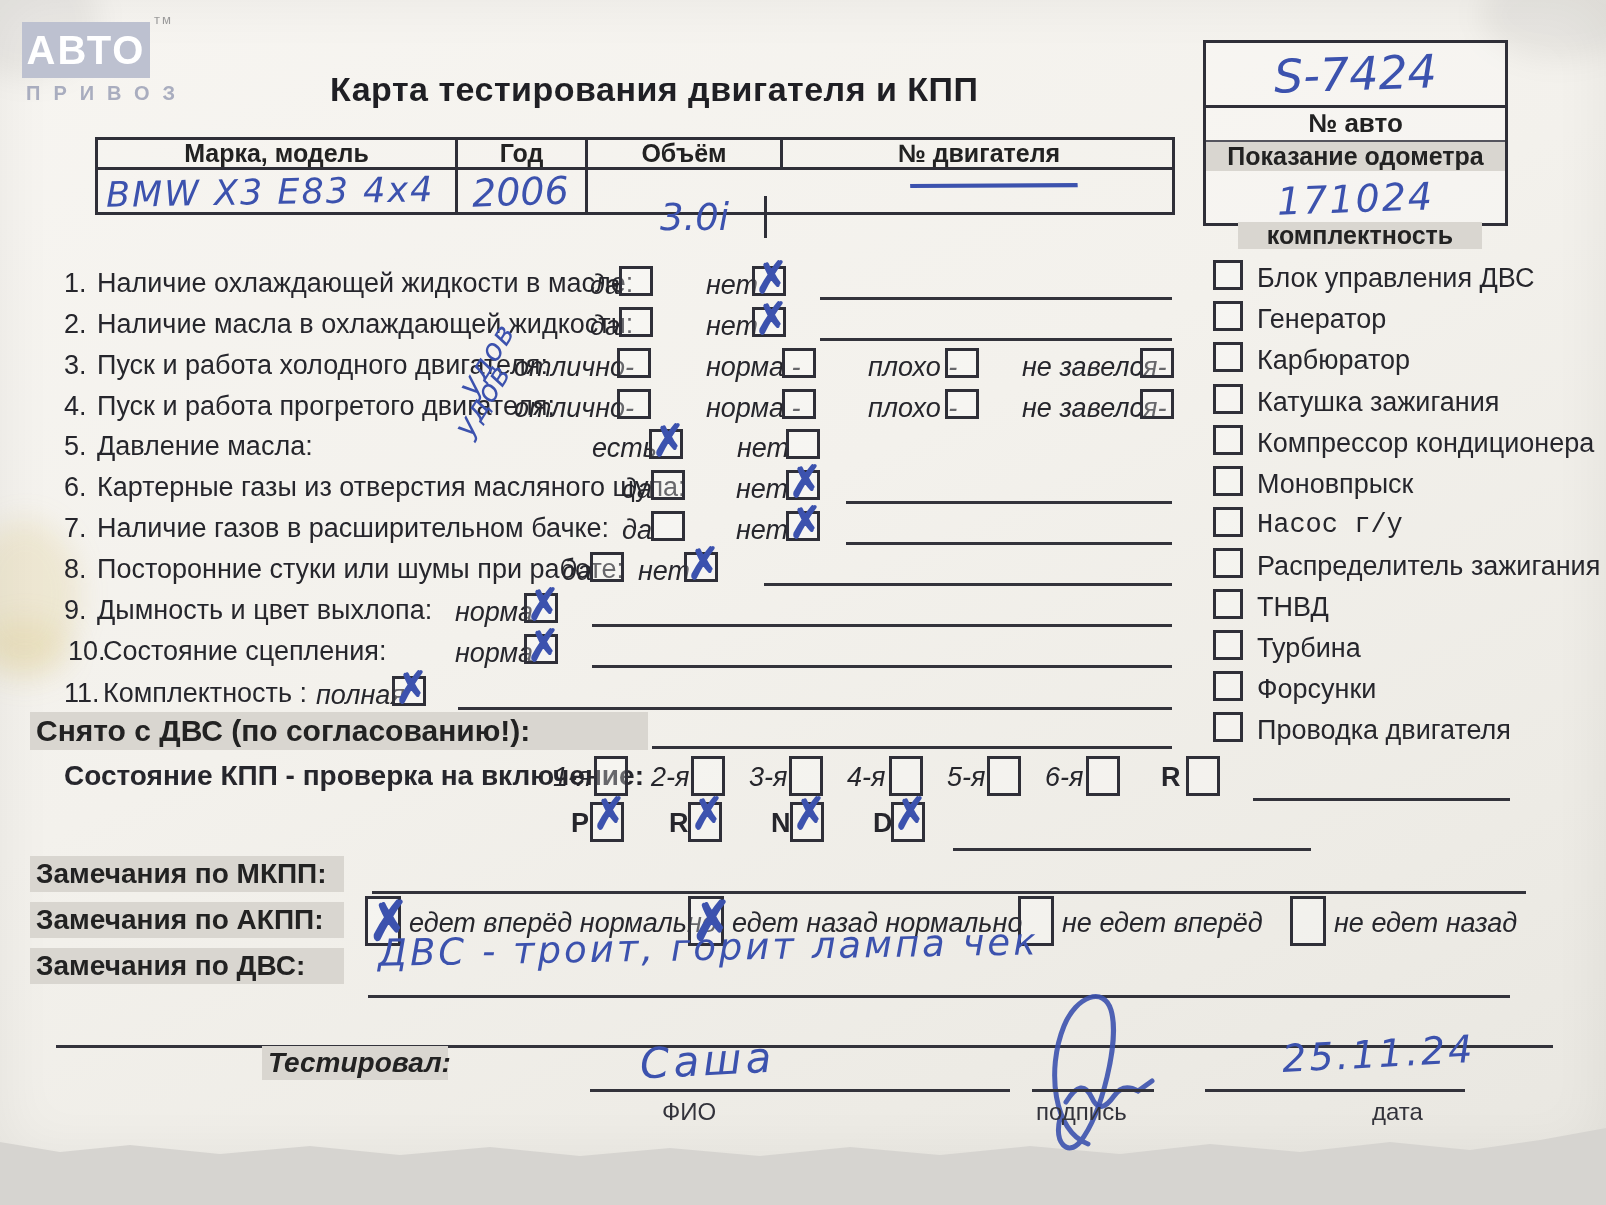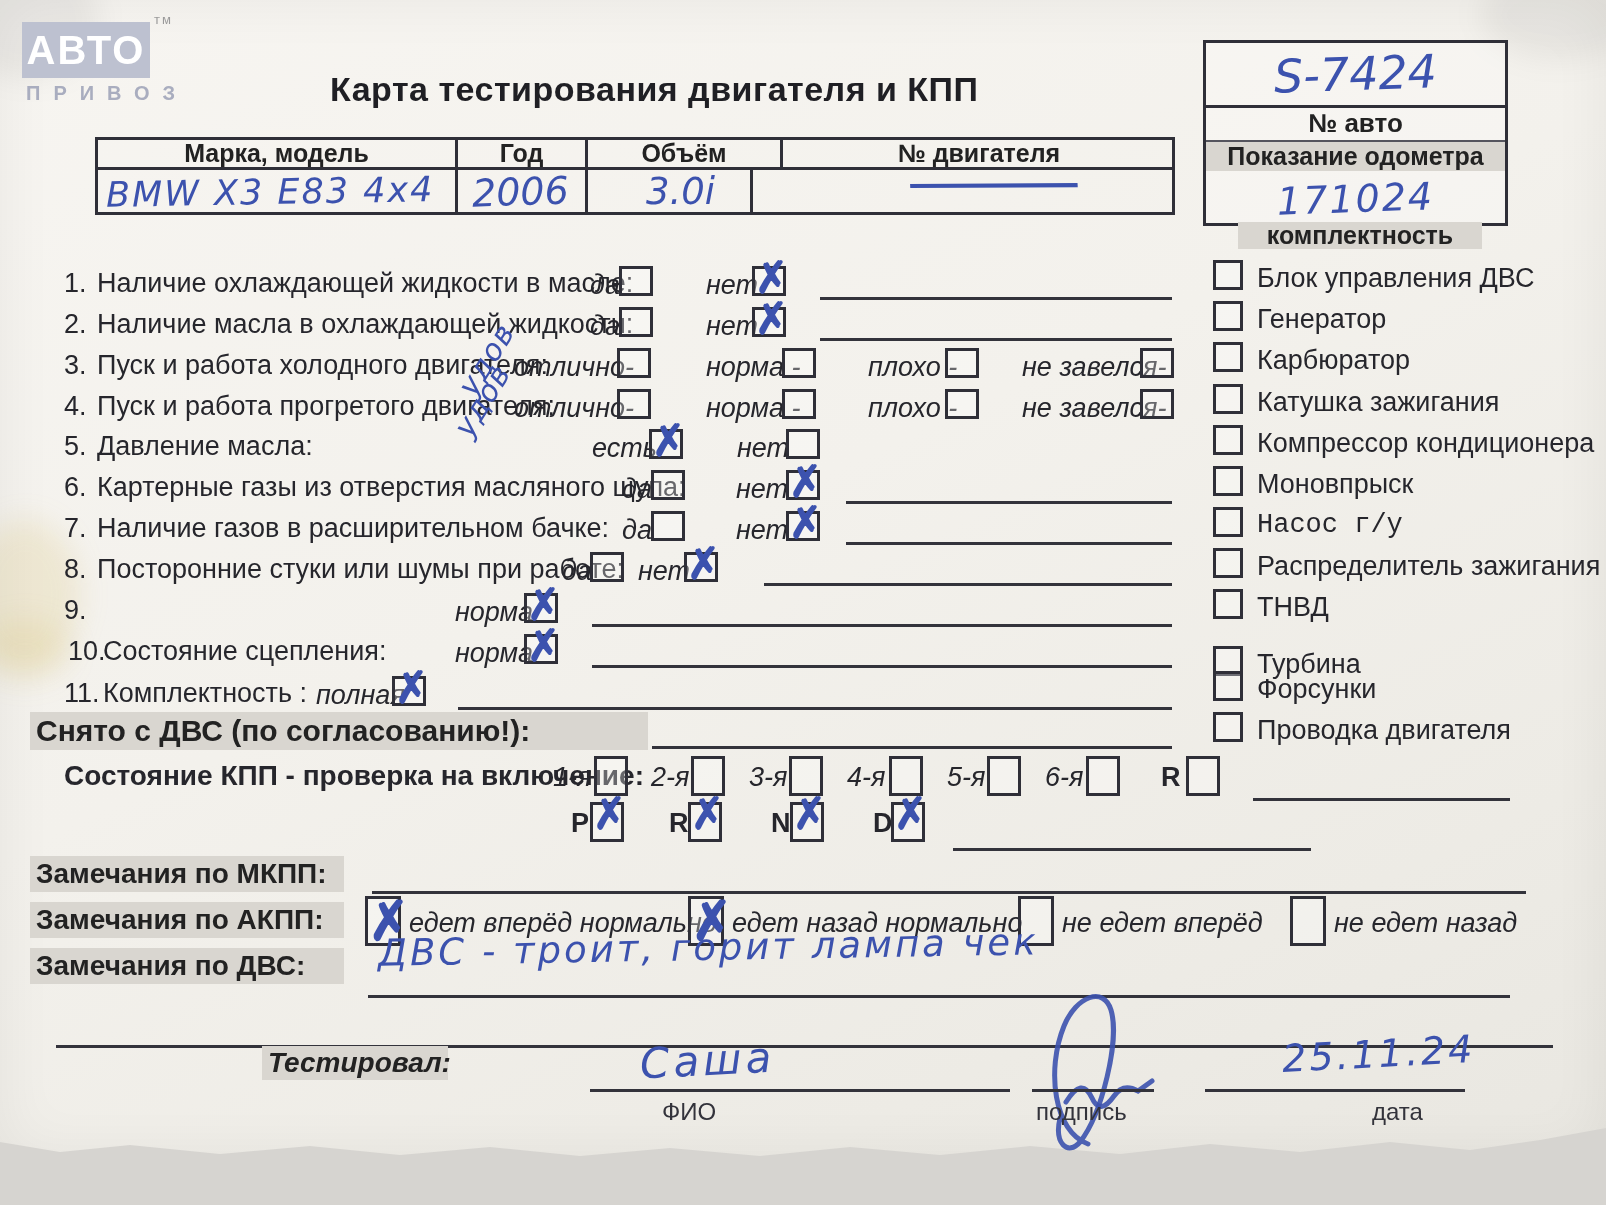--- a/index.html
+++ b/index.html
@@ -88,21 +88,21 @@
   <div class="vt-h" style="left:0;width:360px;">Марка, модель</div>
   <div class="vt-h" style="left:360px;width:130px;">Год</div>
   <div class="vt-h" style="left:490px;width:195px;">Объём</div>
   <div class="vt-h vt-last" style="left:685px;width:392px;">№ двигателя</div>
   <div class="vt-c" style="left:0;width:360px;">
       <span class="hw" style="position:absolute;left:8px;top:2px;font-size:35px;letter-spacing:2px;transform:rotate(-1deg);">BMW X3 E83 4x4</span>
     </div>
   <div class="vt-c" style="left:360px;width:130px;">
       <span class="hw" style="position:absolute;left:14px;top:0px;font-size:38px;transform:rotate(-2deg);">2006</span>
     </div>
-  <div class="vt-c" style="left:490px;width:165px;">
+  <div class="vt-c" style="left:504px;width:165px;margin-top:26px;">
       <span class="hw" style="position:absolute;left:58px;top:0px;font-size:37px;">3.0i</span>
     </div>
   <div class="vt-c vt-last" style="left:685px;width:392px;">
       <span class="hw-dash" style="position:absolute;left:118px;top:-22px;">—</span>
     </div>
 </div>
 
 <div class="band" style="left:1238px;top:222px;width:232px;height:27px;font-size:25px;justify-content:center;">комплектность</div>
 
 <div class="crow" style="top:268px;">
@@ -227,20 +227,21 @@
     </span>
   <span class="ol" style="left:638px;">нет</span>
   <span class="cb" style="left:684px;">
       <b class="mark">✗</b>
     </span>
   <span class="uline" style="left:764px;width:408px;top:29px;"></span>
 </div>
 
 <div class="crow" style="top:595px;">
   <span class="num" style="left:64px;">9.</span>
+  <span class="lbl" style="left:97px;">Дымность и цвет выхлопа:</span>
   <span class="ol" style="left:455px;">норма</span>
   <span class="cb" style="left:524px;">
       <b class="mark">✗</b>
     </span>
   <span class="uline" style="left:592px;width:580px;top:29px;"></span>
 </div>
 
 <div class="crow" style="top:636px;">
   <span class="num" style="left:68px;">10.</span>
   <span class="lbl" style="left:103px;">Состояние сцепления:</span>
@@ -308,21 +309,21 @@
       <b class="mark"></b>
     </span>
     <span class="klbl" style="left:1257px;">Распределитель зажигания</span>
   </div>
 <div class="crow" style="top:591px;">
     <span class="cb cb-s" style="left:1213px;">
       <b class="mark"></b>
     </span>
     <span class="klbl" style="left:1257px;">ТНВД</span>
   </div>
-<div class="crow" style="top:648px;">
+<div class="crow" style="top:632px;">
     <span class="cb cb-s" style="left:1213px;">
       <b class="mark"></b>
     </span>
     <span class="klbl" style="left:1257px;">Турбина</span>
   </div>
 <div class="crow" style="top:673px;">
     <span class="cb cb-s" style="left:1213px;">
       <b class="mark"></b>
     </span>
     <span class="klbl" style="left:1257px;">Форсунки</span>

